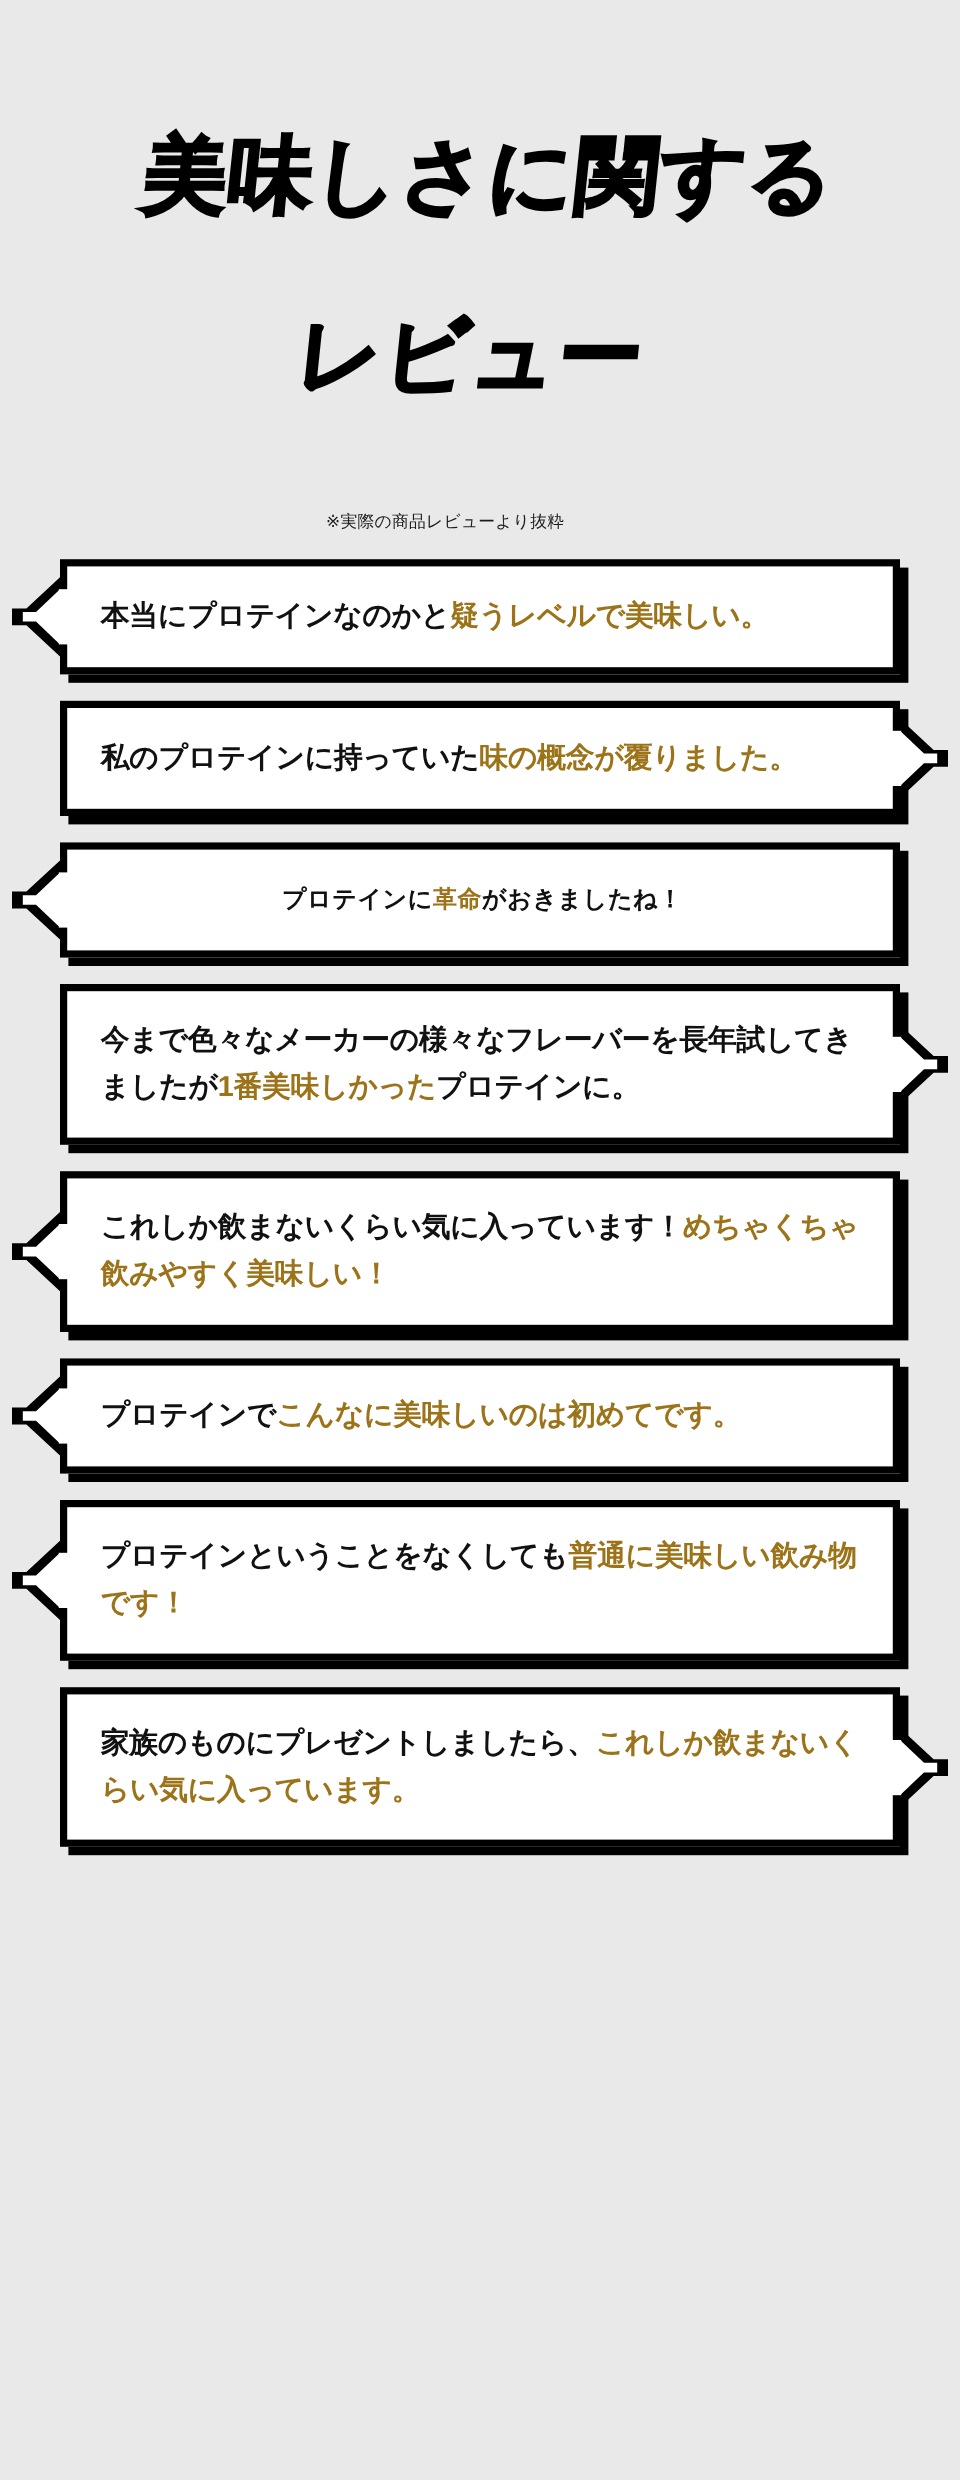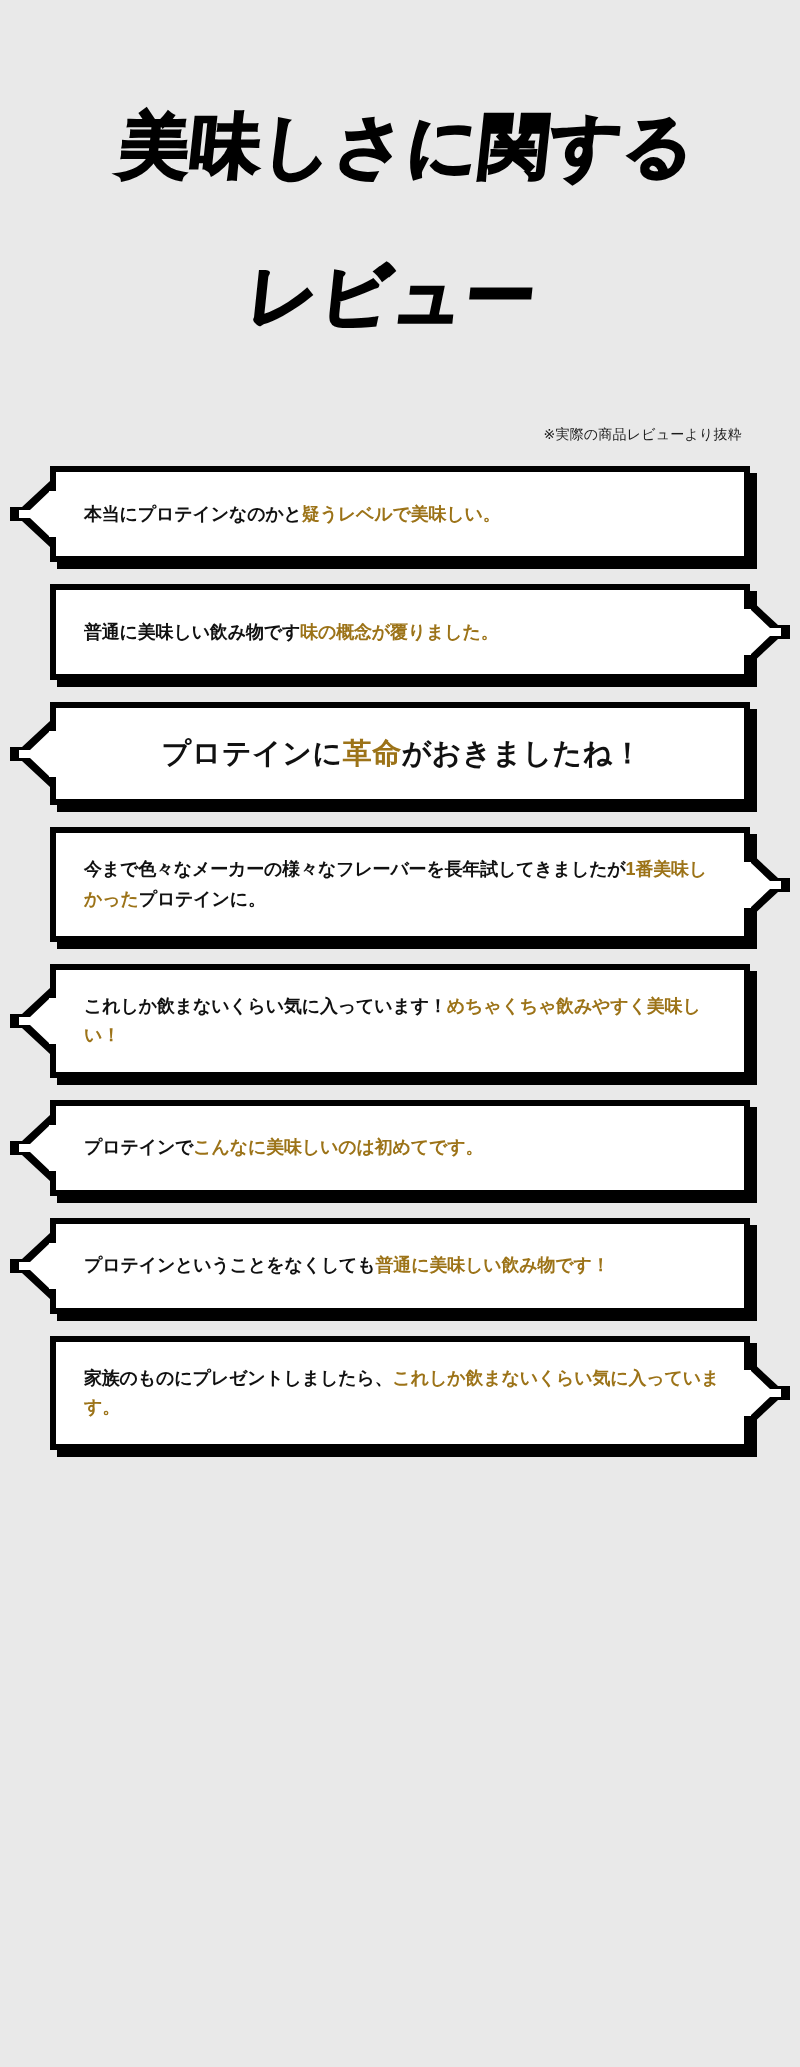--- a/index.html
+++ b/index.html
@@ -28,21 +28,20 @@
     display: block;
     -webkit-text-stroke: 2.5px #000;
     white-space: pre-line;
   }
   .title-line {
     display: block;
   }
   .subtitle {
     margin-top: 18px;
     margin-right: 58px;
-    text-align: right;
     font-size: 14px;
     color: #1c1c1c;
     font-weight: 500;
     letter-spacing: 0.2px;
   }
 
   
   .bubbles {
     margin-top: 22px;
     padding: 0 0 40px 0;
@@ -59,31 +58,31 @@
     background: #ffffff;
     border: 6px solid #000000;
     box-shadow: 7px 7px 0 0 #000000;
     padding: 22px 24px 22px 28px;
     min-height: 96px;
     display: flex;
     align-items: center;
   }
 
   .bubble p {
-    font-size: 18px;
+    font-size: 24px;
     line-height: 1.62;
     font-weight: 700;
     color: #111111;
     letter-spacing: -0.2px;
     word-break: break-all;
   }
 
   .bubble.centered { justify-content: center; }
   .bubble.centered p {
-    font-size: 29px;
+    font-size: 20px;
     letter-spacing: 0.5px;
     text-align: center;
   }
 
   .hl { color: #9c7318; }
 
   
   .tail {
     position: absolute;
     width: 40px;
@@ -128,21 +127,21 @@
       </div>
       <div class="tail left">
         <svg viewBox="0 0 40 74" xmlns="http://www.w3.org/2000/svg">
           <path d="M40 4 L12 30 L0 30 L0 44 L12 44 L40 70 Z" fill="#000"></path>
           <path d="M40 14 L20 33 L9 33 L9 41 L20 41 L40 60 Z" fill="#fff"></path>
         </svg>
       </div>
     </div>
     <div class="bubble-wrap">
       <div class="bubble">
-        <p><span>普通に美味しい飲み物です</span><span class="hl">味の概念が覆りました。</span></p>
+        <p><span>私のプロテインに持っていた</span><span class="hl">味の概念が覆りました。</span></p>
         <div class="tail-mask right"></div>
       </div>
       <div class="tail right">
         <svg viewBox="0 0 40 74" xmlns="http://www.w3.org/2000/svg">
           <path d="M0 4 L28 30 L40 30 L40 44 L28 44 L0 70 Z" fill="#000"></path>
           <path d="M0 14 L20 33 L31 33 L31 41 L20 41 L0 60 Z" fill="#fff"></path>
         </svg>
       </div>
     </div>
     <div class="bubble-wrap">

